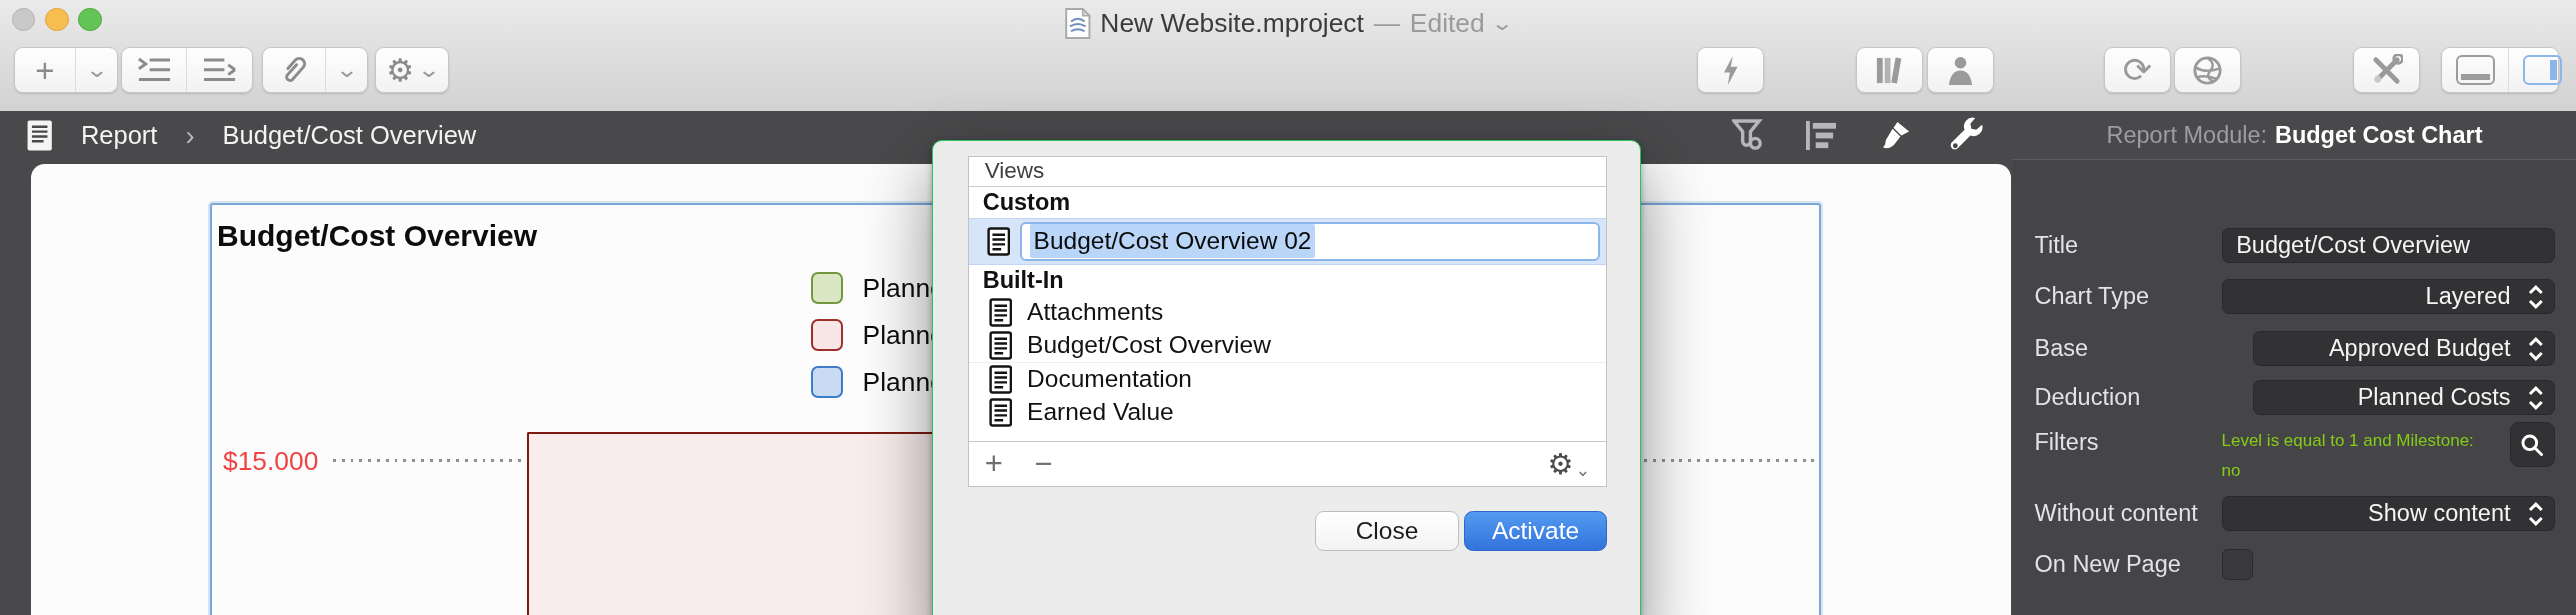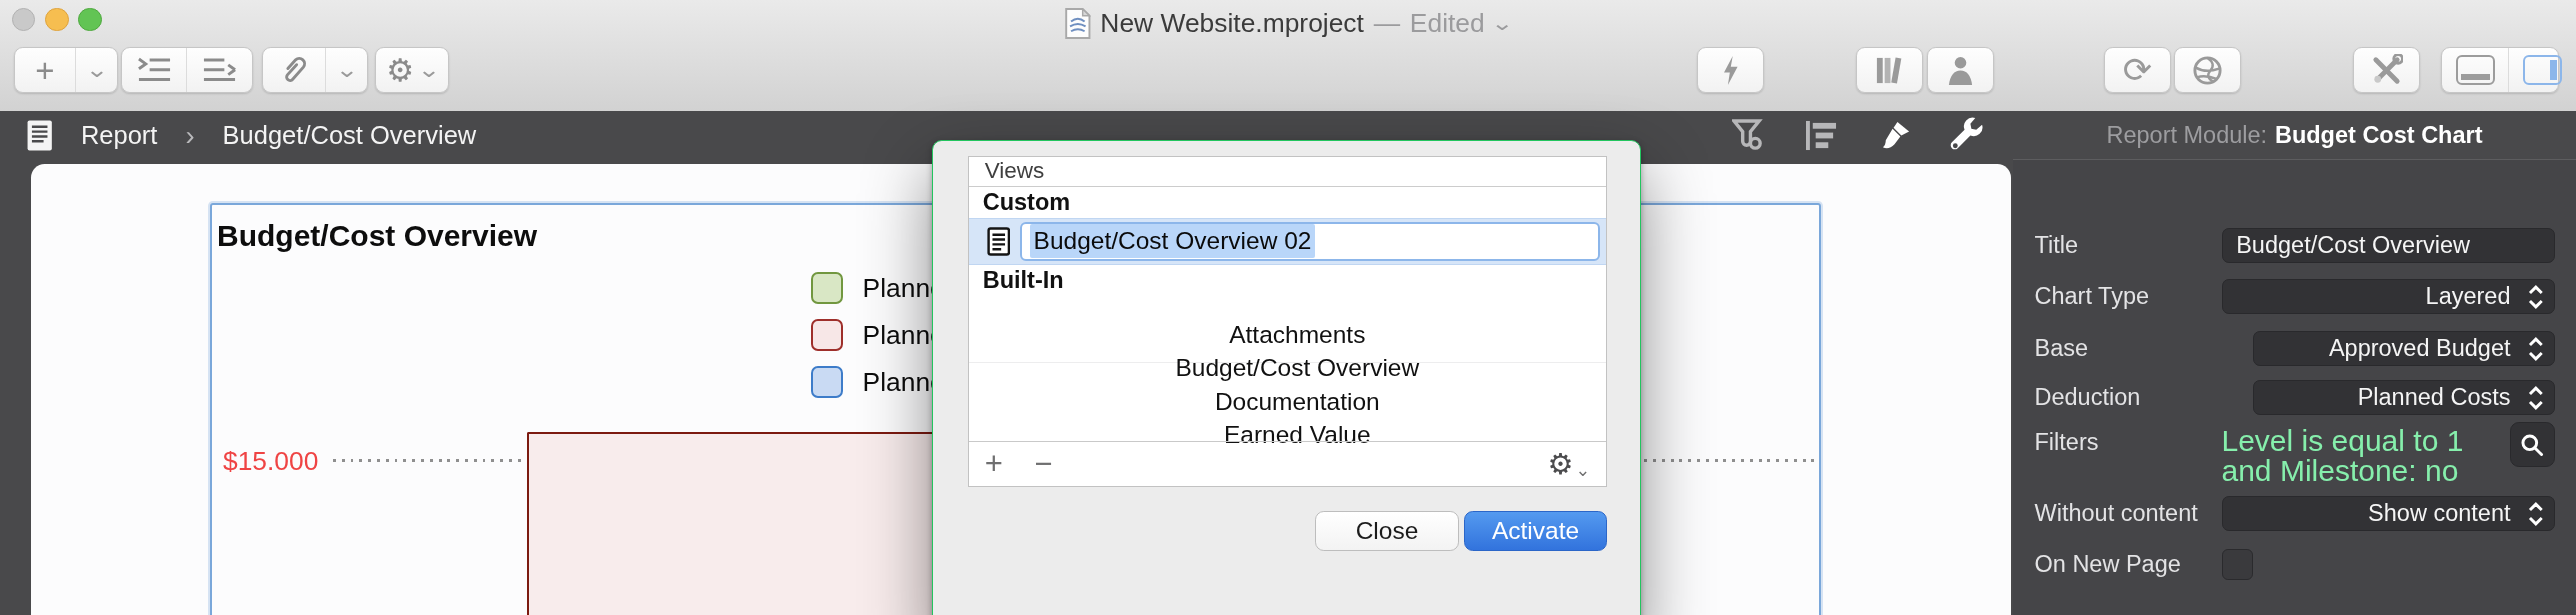--- a/index.html
+++ b/index.html
@@ -50,39 +50,39 @@
   .redbar{position:absolute;left:496px;top:268px;width:601px;height:196px;
     background:#f8ecec;border:2.9px solid #7c1a10;border-bottom:none;border-radius:2px 2px 0 0;}
   
   .sidebar{position:absolute;left:2013px;top:160px;width:563px;height:455px;background:#454548;}
   .srow{position:absolute;left:21.5px;width:520px;display:flex;align-items:center;}
   .srow .flabel{width:187px;flex:none;font-size:23.5px;color:#e3e3e5;}
   .ctrl{flex:1;height:35px;background:#323235;border:1px solid #29292c;border-radius:6.9px;
     color:#f5f5f5;font-size:23.5px;display:flex;align-items:center;padding:0 13.7px;box-sizing:border-box;position:relative;}
   .ctrl.select{padding-right:43px;justify-content:flex-end;}
   .updown{position:absolute;right:9.8px;top:50%;transform:translateY(-50%);}
-  .filtertext{flex:1;font-size:30px;color:#86efac;line-height:30px;padding-right:69px;}
+  .filtertext{flex:1;font-size:17px;color:#84cc16;line-height:30px;padding-right:69px;}
   .searchbtn{position:absolute;right:0;top:-3.9px;width:43px;height:43px;background:#323235;
     border:1px solid #29292c;border-radius:8.8px;display:flex;align-items:center;justify-content:center;}
   .checkbox{width:29px;height:29px;background:#3a3a3d;border:1px solid #2a2a2d;border-radius:5.9px;}
   
   .dialog{position:absolute;left:932px;top:140px;width:709px;height:496px;background:#ececec;
     border:1px solid #22c55e;border-radius:9.8px;box-shadow:0 29px 69px rgba(0,0,0,.45),0 2px 5.9px rgba(0,0,0,.3);
     box-sizing:border-box;}
   .viewlist{position:absolute;left:35px;top:14.7px;width:639px;height:331px;background:#ffffff;
     border:1px solid #c2c2c2;display:flex;flex-direction:column;box-sizing:border-box;}
   .vrow{display:flex;align-items:center;flex:none;}
   .vrow-views{height:29px;border-bottom:1px solid #cccccc;font-size:22.5px;color:#3f3f3f;padding-left:15.7px;}
   .vrow-section{height:31px;font-size:23.5px;font-weight:bold;color:#111;padding-left:13.7px;}
   .vrow-sel{height:45px;background:#d6e5f8;border-top:1px solid #c0d6f2;border-bottom:1px solid #c0d6f2;
     padding-left:17.6px;gap:9.8px;}
   .namefield{flex:1;margin-right:5.9px;height:35px;background:#fff;border:2.9px solid #8cb6ea;border-radius:5.9px;
     display:flex;align-items:center;padding-left:7.8px;}
   .namefield .seltext{background:#b9d6f9;font-size:24.5px;color:#0b0b0b;padding:2.9px 3.9px;border-radius:2px;}
-  .vrow-item{height:33px;gap:25px;padding-left:19.6px;font-size:24.5px;color:#111;flex-direction:column;}
+  .vrow-item{height:33px;gap:15px;padding-left:19.6px;font-size:24.5px;color:#111;}
   .vrow-item.hair{border-bottom:1px solid #ededee;}
   .vfill{flex:1;}
   .vtoolbar{height:44px;border-top:1px solid #c9c9c9;display:flex;align-items:center;flex:none;
     color:#6f6f70;font-size:31px;}
   .vtoolbar .tbtn{padding:0 15.7px;line-height:1;}
   .vtoolbar .gearwrap{margin-left:auto;padding-right:15.7px;display:flex;align-items:flex-end;gap:2px;color:#4c4c4e;}
   .vtoolbar .gearwrap .chev{font-size:17.6px;color:#6f6f70;}
   .dlgbtn{position:absolute;top:370px;height:40px;border-radius:8.8px;font-size:24.5px;
     display:flex;align-items:center;justify-content:center;box-sizing:border-box;}
   .btn-close{left:382px;width:144px;background:linear-gradient(#ffffff,#f3f3f3);

